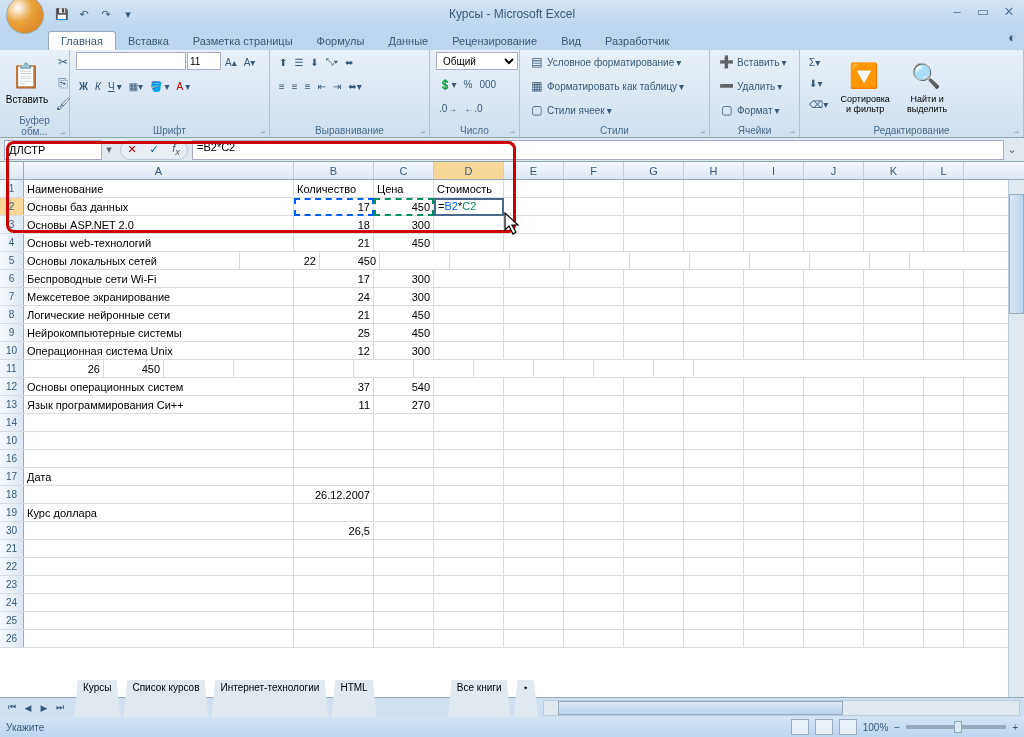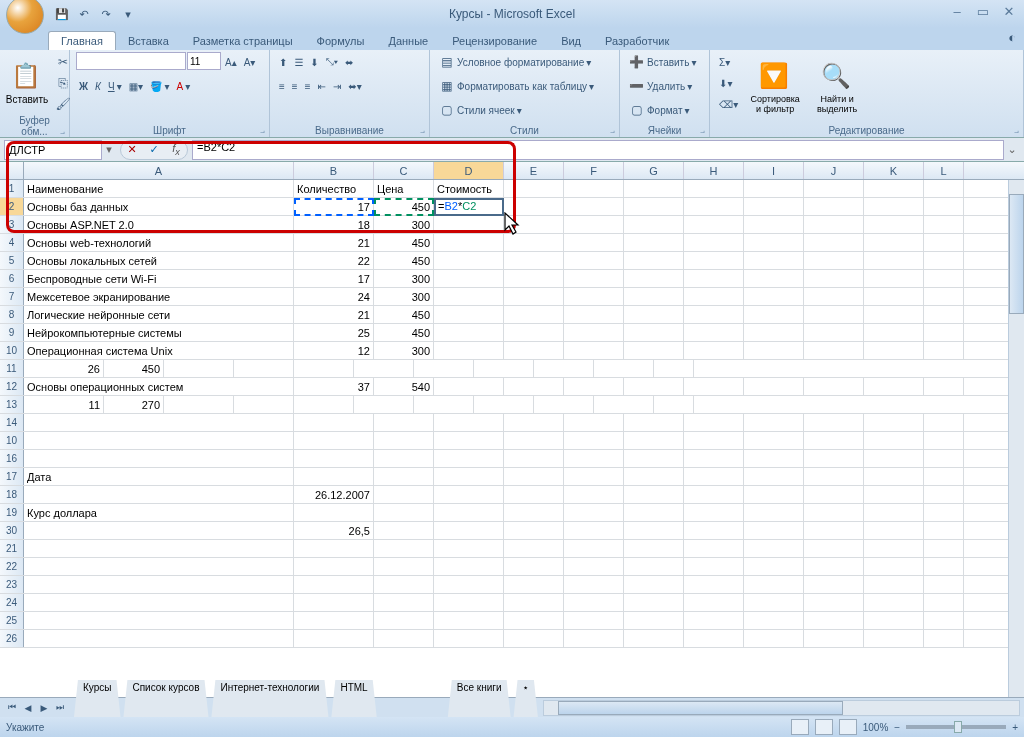--- a/index.html
+++ b/index.html
@@ -182,20 +182,35 @@
         <div class="rbtn-sm">≡</div>
         <div class="rbtn-sm">≡</div>
         <div class="rbtn-sm">⇤</div>
         <div class="rbtn-sm">⇥</div>
         <div class="rbtn-sm">⬌▾</div>
       </div>
     </div>
     <div class="rgroup-label">Выравнивание</div>
   </div>
 
+  <div class="rgroup" style="width:90px">
+    <div class="rgroup-body" style="flex-direction:column">
+      <select class="rsel" style="width:82px"><option>Общий</option></select>
+      <div class="rrow">
+        <div class="rbtn-sm">💲▾</div>
+        <div class="rbtn-sm">%</div>
+        <div class="rbtn-sm">000</div>
+      </div>
+      <div class="rrow">
+        <div class="rbtn-sm">.0→</div>
+        <div class="rbtn-sm">←.0</div>
+      </div>
+    </div>
+    <div class="rgroup-label">Число</div>
+  </div>
 
   <div class="rgroup" style="width:190px">
     <div class="rgroup-body" style="flex-direction:column">
       <div class="rbtn-sm"><span class="ricon">▤</span><span>Условное форматирование</span>▾</div>
       <div class="rbtn-sm"><span class="ricon">▦</span><span>Форматировать как таблицу</span>▾</div>
       <div class="rbtn-sm"><span class="ricon">▢</span><span>Стили ячеек</span>▾</div>
     </div>
     <div class="rgroup-label">Стили</div>
   </div>
 
@@ -321,21 +336,21 @@
         <div class="cell" style="width: 60px;"></div>
         <div class="cell" style="width: 60px;"></div>
         <div class="cell" style="width: 60px;"></div>
         <div class="cell" style="width: 60px;"></div>
         <div class="cell" style="width: 60px;"></div>
         <div class="cell" style="width: 60px;"></div>
         <div class="cell" style="width: 40px;"></div>
       </div>
       <div class="row">
         <div class="row-hdr">5</div>
-        <div class="cell" style="width: 270px;">Основы локальных сетей</div>
+        <div class="cell" style="width: 216px;">Основы локальных сетей</div>
         <div class="cell ralign" style="width: 80px;">22</div>
         <div class="cell ralign" style="width: 60px;">450</div>
         <div class="cell" style="width: 70px;"></div>
         <div class="cell" style="width: 60px;"></div>
         <div class="cell" style="width: 60px;"></div>
         <div class="cell" style="width: 60px;"></div>
         <div class="cell" style="width: 60px;"></div>
         <div class="cell" style="width: 60px;"></div>
         <div class="cell" style="width: 60px;"></div>
         <div class="cell" style="width: 60px;"></div>
@@ -440,20 +455,21 @@
         <div class="cell" style="width: 60px;"></div>
         <div class="cell" style="width: 60px;"></div>
         <div class="cell" style="width: 60px;"></div>
         <div class="cell" style="width: 60px;"></div>
         <div class="cell" style="width: 60px;"></div>
         <div class="cell" style="width: 60px;"></div>
         <div class="cell" style="width: 40px;"></div>
       </div>
       <div class="row">
         <div class="row-hdr">13</div>
+        <div class="cell" style="width: 270px;">Язык программирования Cи++</div>
         <div class="cell ralign" style="width: 80px;">11</div>
         <div class="cell ralign" style="width: 60px;">270</div>
         <div class="cell" style="width: 70px;"></div>
         <div class="cell" style="width: 60px;"></div>
         <div class="cell" style="width: 60px;"></div>
         <div class="cell" style="width: 60px;"></div>
         <div class="cell" style="width: 60px;"></div>
         <div class="cell" style="width: 60px;"></div>
         <div class="cell" style="width: 60px;"></div>
         <div class="cell" style="width: 60px;"></div>

